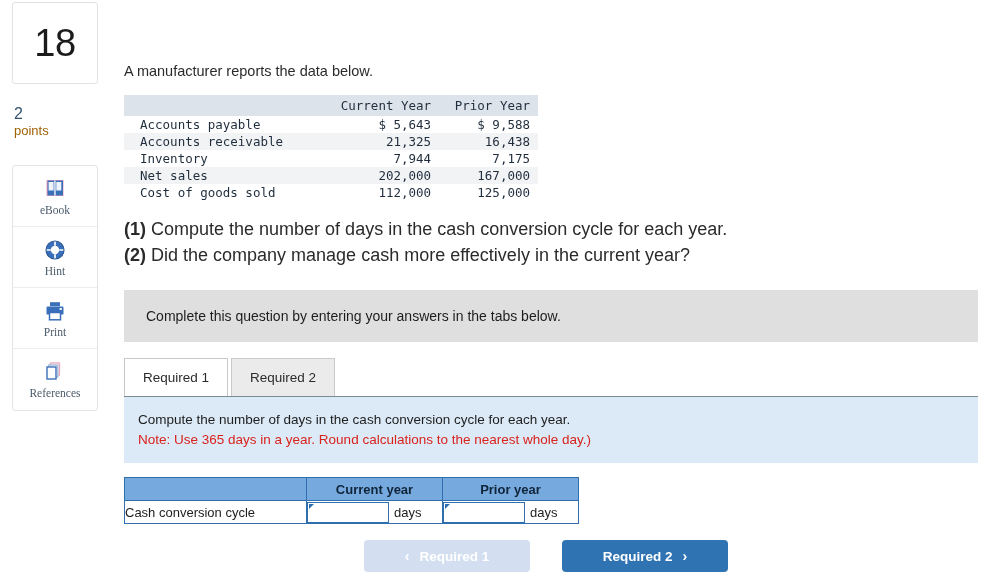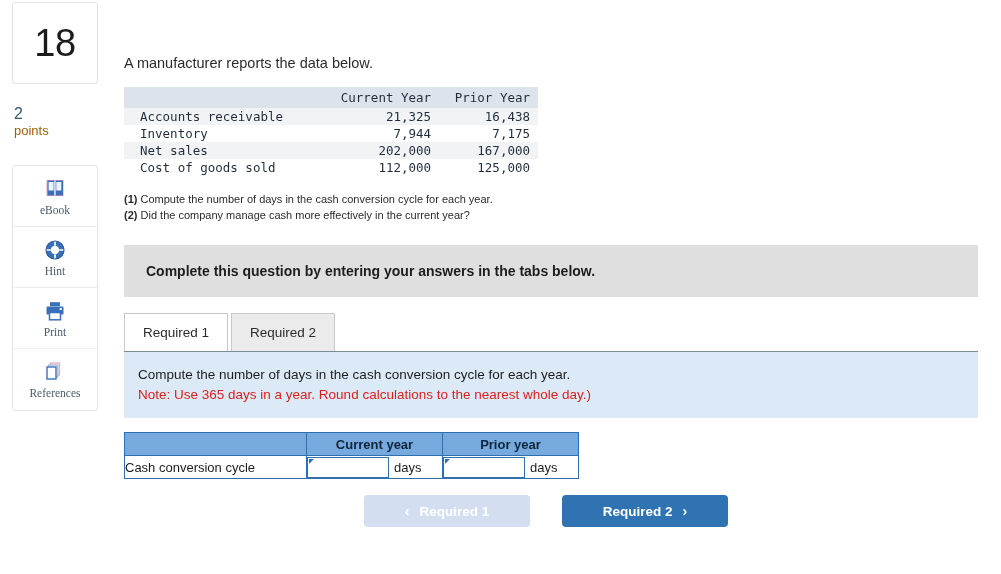--- a/index.html
+++ b/index.html
@@ -50,21 +50,21 @@
     display: flex; flex-direction: column;
     align-items: center; justify-content: center;
     gap: 3px;
     cursor: pointer;
   }
   .tool-item:last-child { border-bottom: none; }
   .tool-label { font-size: 11.5px; color: #4a5a6a; }
   .tool-ico { width: 24px; height: 24px; display: block; }
 
   
-  #main { position: absolute; left: 124px; top: 0; width: 866px; }
+  #main { position: absolute; left: 124px; top: 8px; width: 866px; }
 
   .intro-line {
     font-size: 14.5px; color: #2b2b2b;
     margin-top: 55px;
   }
 
   
   .data-table {
     margin-top: 16px;
     border-collapse: collapse;
@@ -83,31 +83,31 @@
   .data-table thead th.lbl { text-align: left; }
   .data-table tbody td {
     padding: 1px 8px 1px 0;
     text-align: right;
     white-space: pre;
   }
   .data-table tbody td.lbl { text-align: left; padding-left: 16px; }
   .data-table tbody tr.odd { background: #f2f3f5; }
   .data-table tbody tr.even { background: #ffffff; }
 
-  .req-lines { margin-top: 16px; font-size: 11px; line-height: 1.42; color: #2b2b2b; }
+  .req-lines { margin-top: 16px; font-size: 18px; line-height: 1.42; color: #2b2b2b; }
   .req-lines b { font-weight: bold; }
 
   
   .gray-banner {
     margin-top: 22px;
     width: 854px; height: 52px;
     background: #dfdfdf;
     display: flex; align-items: center;
     padding-left: 22px;
-    font-size: 14px; font-weight: bold; color: #1d1d1d;
+    font-size: 14px; font-weight: normal; color: #1d1d1d;
   }
 
   
   .tabs-row {
     margin-top: 16px;
     display: flex; align-items: flex-end;
     height: 38px;
     position: relative;
   }
   .tab {
@@ -280,20 +280,25 @@
 
     <table class="data-table">
       <thead>
         <tr>
           <th class="lbl"></th>
           <th>Current Year</th>
           <th>Prior Year</th>
         </tr>
       </thead>
       <tbody>
+        <tr class="even">
+          <td class="lbl">Accounts payable</td>
+          <td>$ 5,643</td>
+          <td>$ 9,588</td>
+        </tr>
         <tr class="odd">
           <td class="lbl">Accounts receivable</td>
           <td>21,325</td>
           <td>16,438</td>
         </tr>
         <tr class="even">
           <td class="lbl">Inventory</td>
           <td>7,944</td>
           <td>7,175</td>
         </tr>

